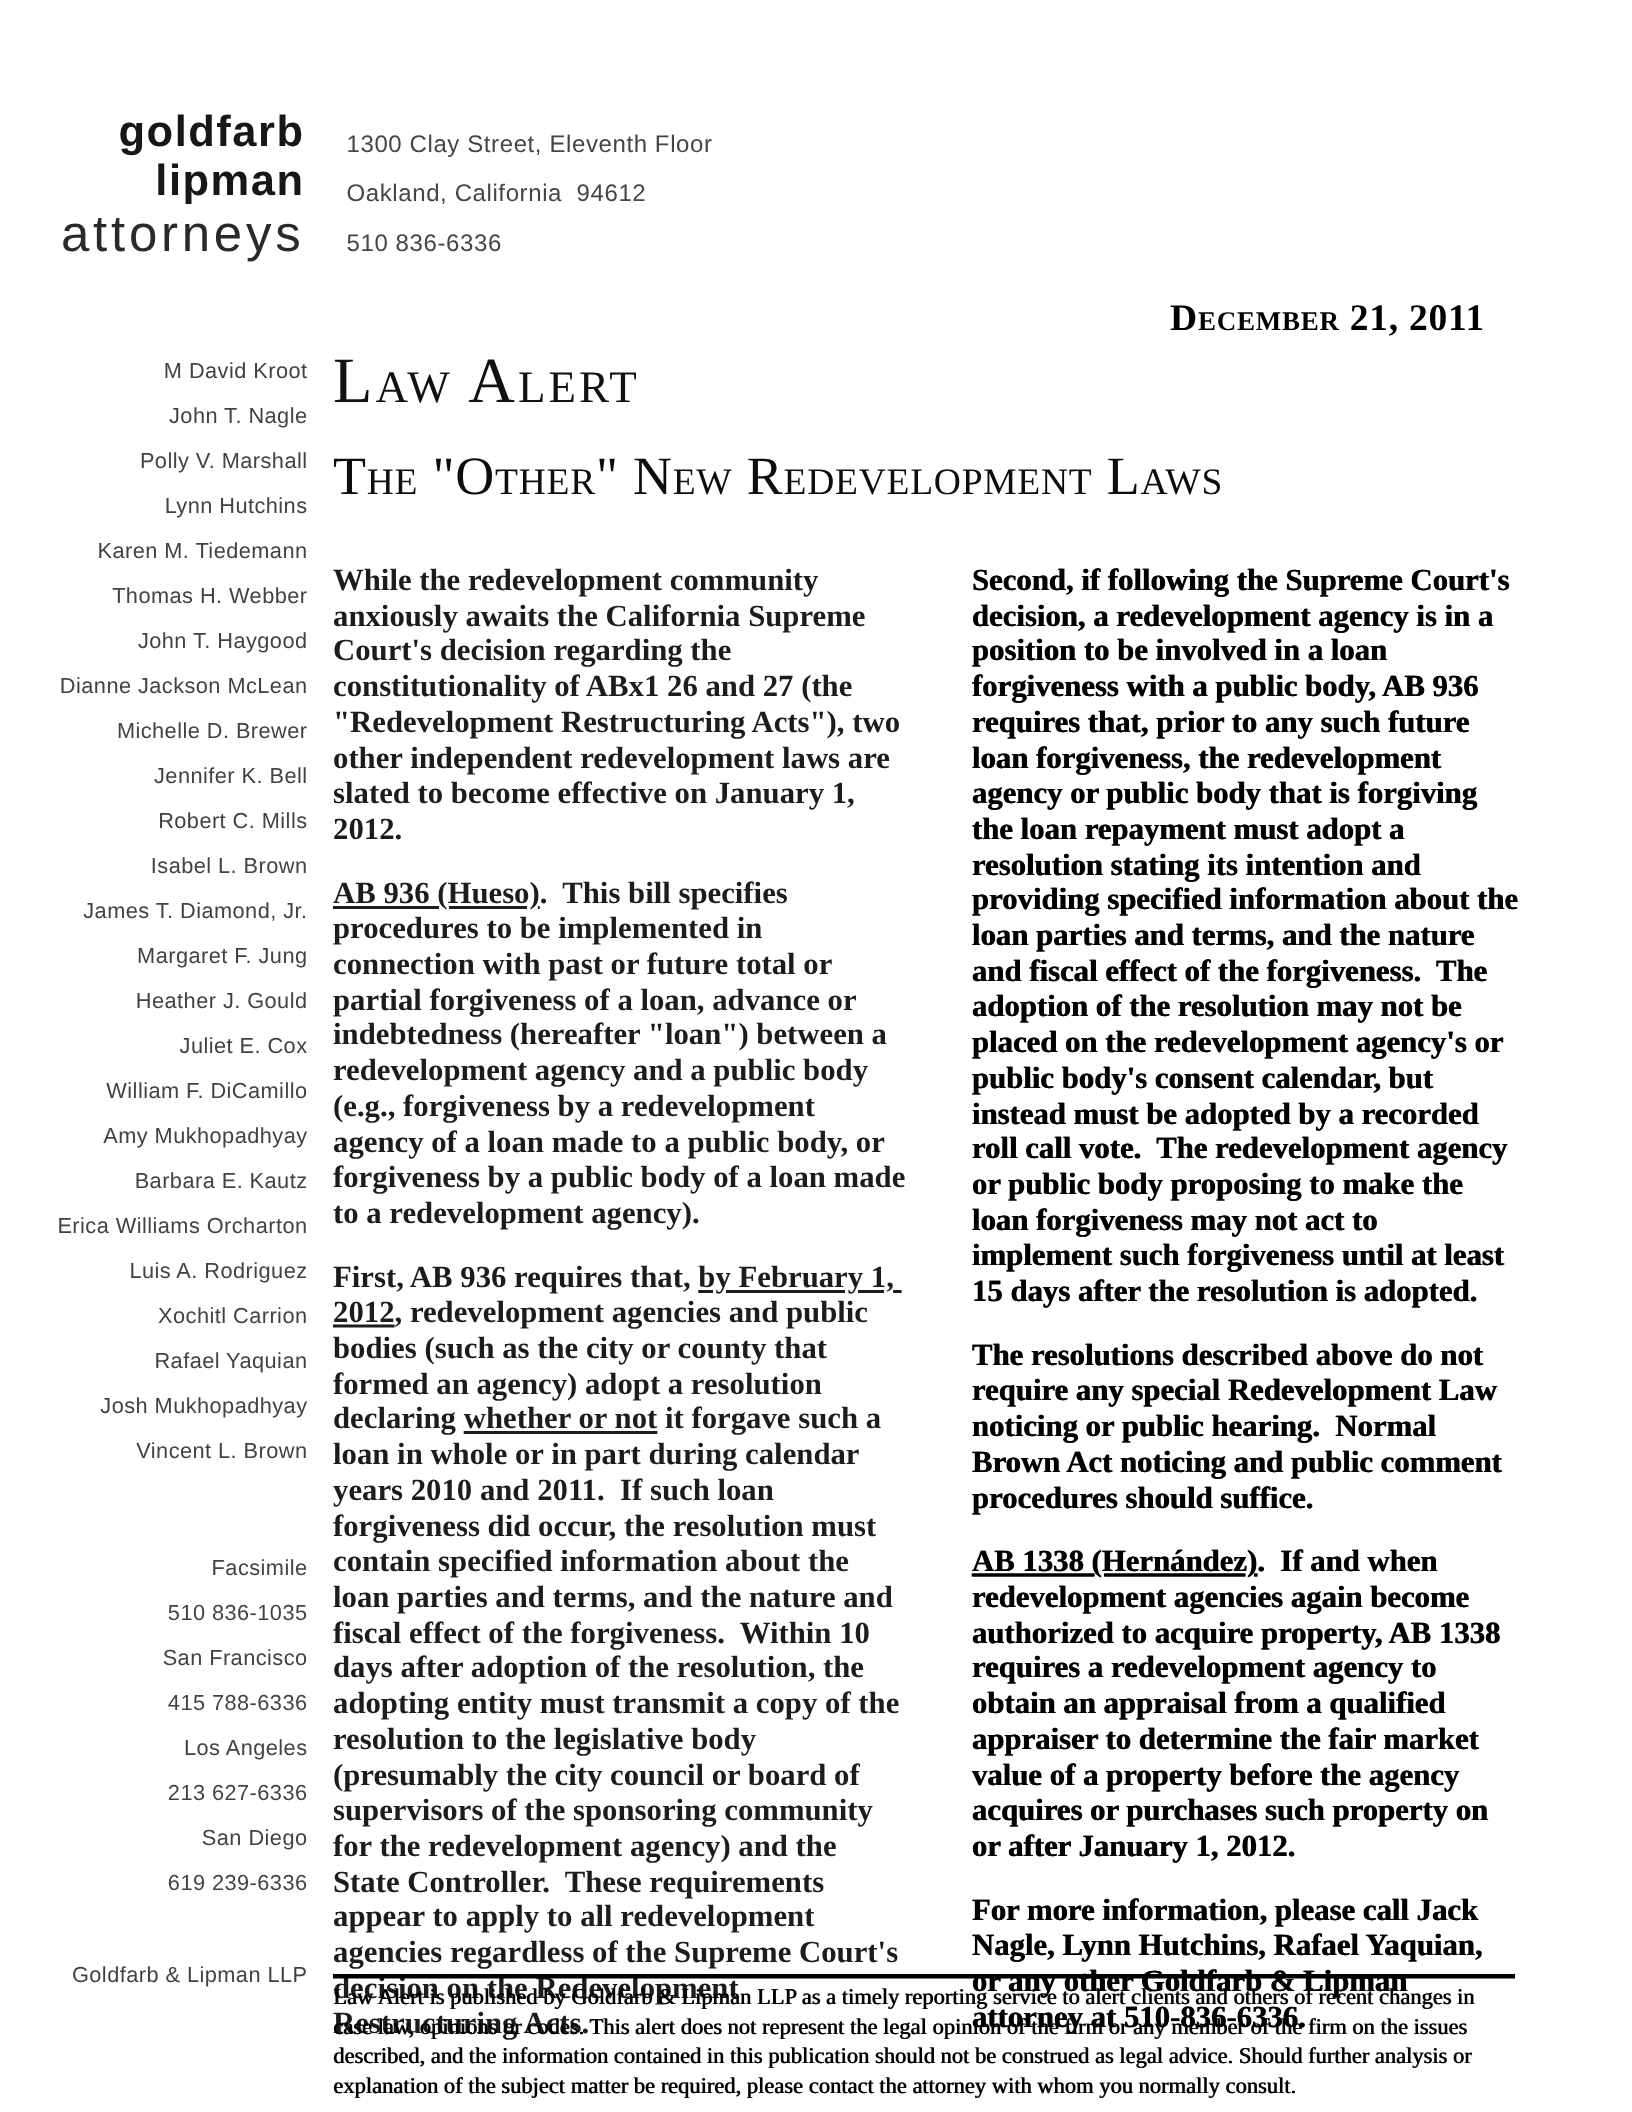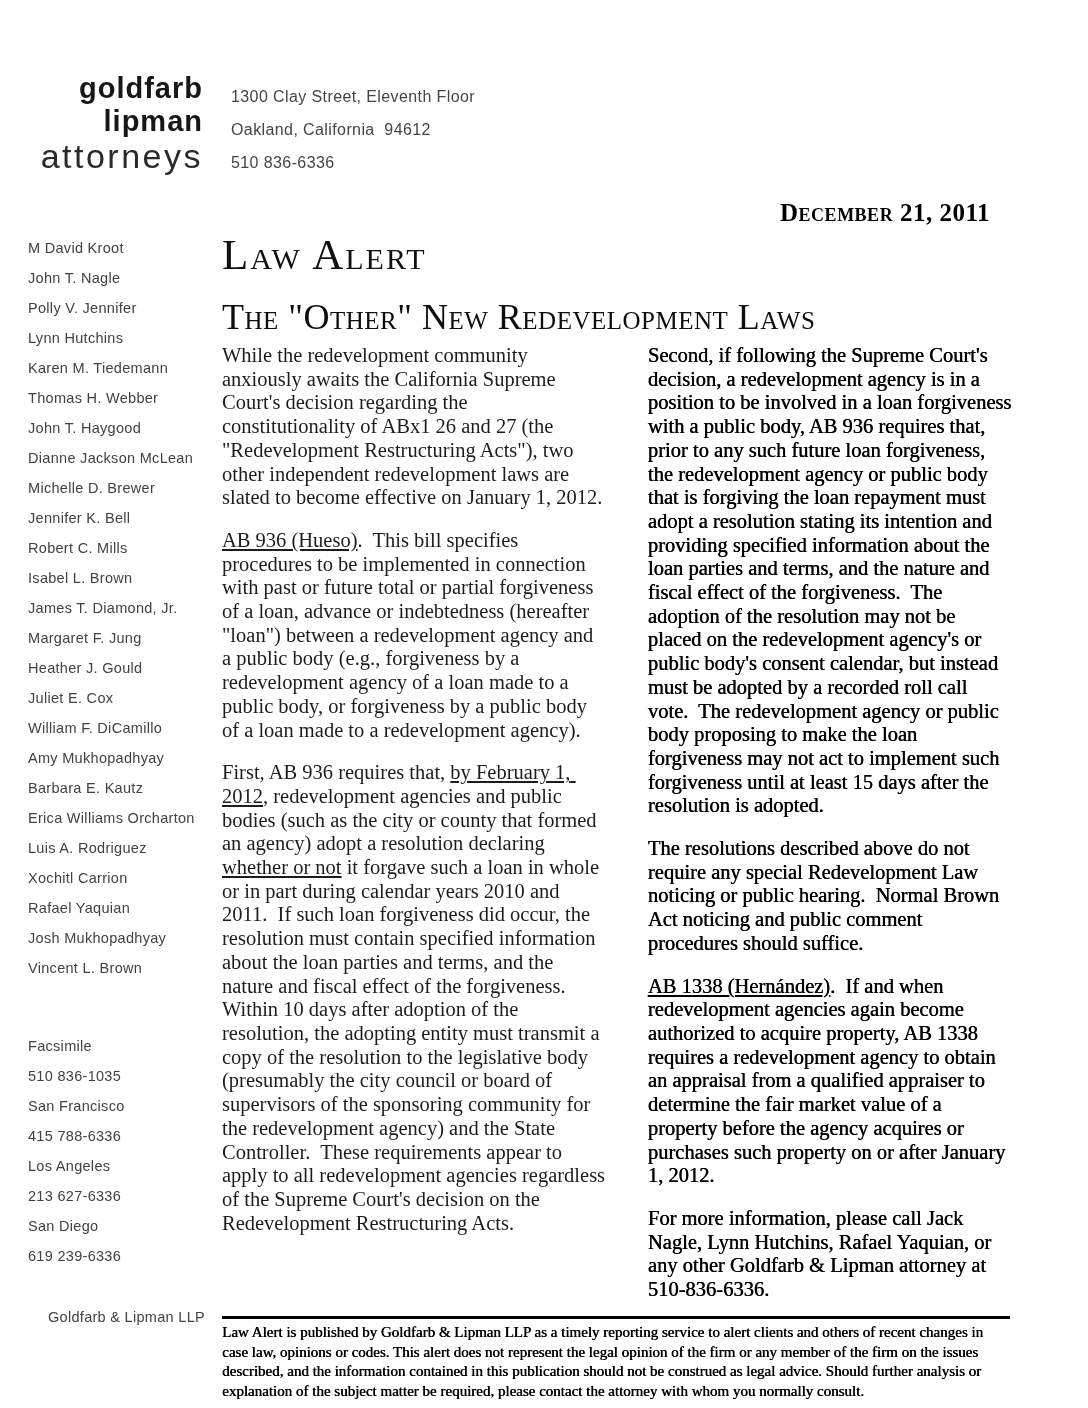--- a/index.html
+++ b/index.html
@@ -14,43 +14,43 @@
           font-family:"Liberation Sans", sans-serif; color:#171717; }
   .logo-bold  { font-size:29px; font-weight:700; line-height:33px; letter-spacing:1px; }
   .logo-light { font-size:34px; font-weight:400; line-height:37px; letter-spacing:2.5px; color:#2a2a2a; }
 
   .address { position:absolute; left:231px; top:80px;
              font-family:"Liberation Sans", sans-serif; font-size:16px; line-height:33px;
              color:#454545; letter-spacing:0.4px; }
   .address .line { white-space:pre; }
 
   
-  .side { position:absolute; left:0; width:205px; 
+  .side { position:absolute; left:0; width:205px; text-align:right;
           font-family:"Liberation Sans", sans-serif; font-size:14.5px;
-          color:#424242; letter-spacing:0.3px;padding-left:28px; }
+          color:#424242; letter-spacing:0.3px; }
   .side .line { line-height:30px; white-space:pre; }
   .attorneys { top:233px; }
   .contact   { top:1031px; }
   .firmname  { position:absolute; left:0; width:205px; text-align:right; top:1271px;
                font-family:Liberation Sans, sans-serif; font-size:14.5px; line-height:30px;
                color:#424242; letter-spacing:0.3px;margin-top:31px; }
 
   
   .pub-date { position:absolute; top:199px; right:98px;
               font-size:25px; font-weight:700; font-variant:small-caps;
               letter-spacing:0.5px; color:#000; }
   h1.title { position:absolute; left:222px; top:233px; margin:0;
              font-size:43px; font-weight:400; font-variant:small-caps;
              letter-spacing:2px; line-height:1; color:#111; }
   h2.subtitle { position:absolute; left:222px; top:299px; margin:0;
                 font-size:36px; font-weight:400; font-variant:small-caps;
                 letter-spacing:0.5px; line-height:1; color:#0d0d0d; }
 
   
-  .cols { position:absolute; left:222px; top:344px; width:790px; display:flex; gap:42px; }
+  .cols { position:absolute; left:222px; top:376px; width:790px; display:flex; gap:42px;font-weight:bold; }
   .col-left  { width:392px; }
   .col-right { width:372px; }
   .col p { margin:0 0 19px 0; font-size:20.5px; line-height:23.7px;
            white-space:pre-wrap; text-align:left; }
   .col-left  p { color:#1c1c1c; }
   .col-right p { color:#000; text-shadow:0.45px 0 0 #000; }
   .u { text-decoration:underline; }
 
   
   .foot { position:absolute; left:222px; top:1286px; width:788px;
@@ -71,21 +71,21 @@
 
   <div class="address">
       <div class="line">1300 Clay Street, Eleventh Floor</div>
       <div class="line">Oakland, California  94612</div>
       <div class="line">510 836-6336</div>
     </div>
 
   <div class="side attorneys">
       <div class="line">M David Kroot</div>
       <div class="line">John T. Nagle</div>
-      <div class="line">Polly V. Jennifer</div>
+      <div class="line">Polly V. Marshall</div>
       <div class="line">Lynn Hutchins</div>
       <div class="line">Karen M. Tiedemann</div>
       <div class="line">Thomas H. Webber</div>
       <div class="line">John T. Haygood</div>
       <div class="line">Dianne Jackson McLean</div>
       <div class="line">Michelle D. Brewer</div>
       <div class="line">Jennifer K. Bell</div>
       <div class="line">Robert C. Mills</div>
       <div class="line">Isabel L. Brown</div>
       <div class="line">James T. Diamond, Jr.</div>

